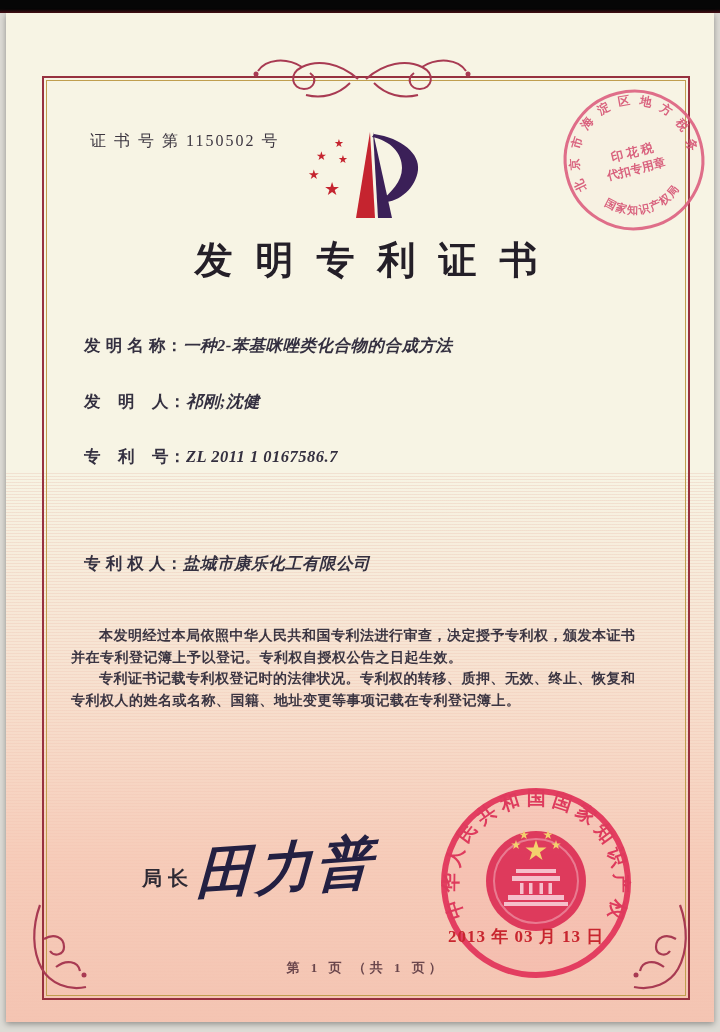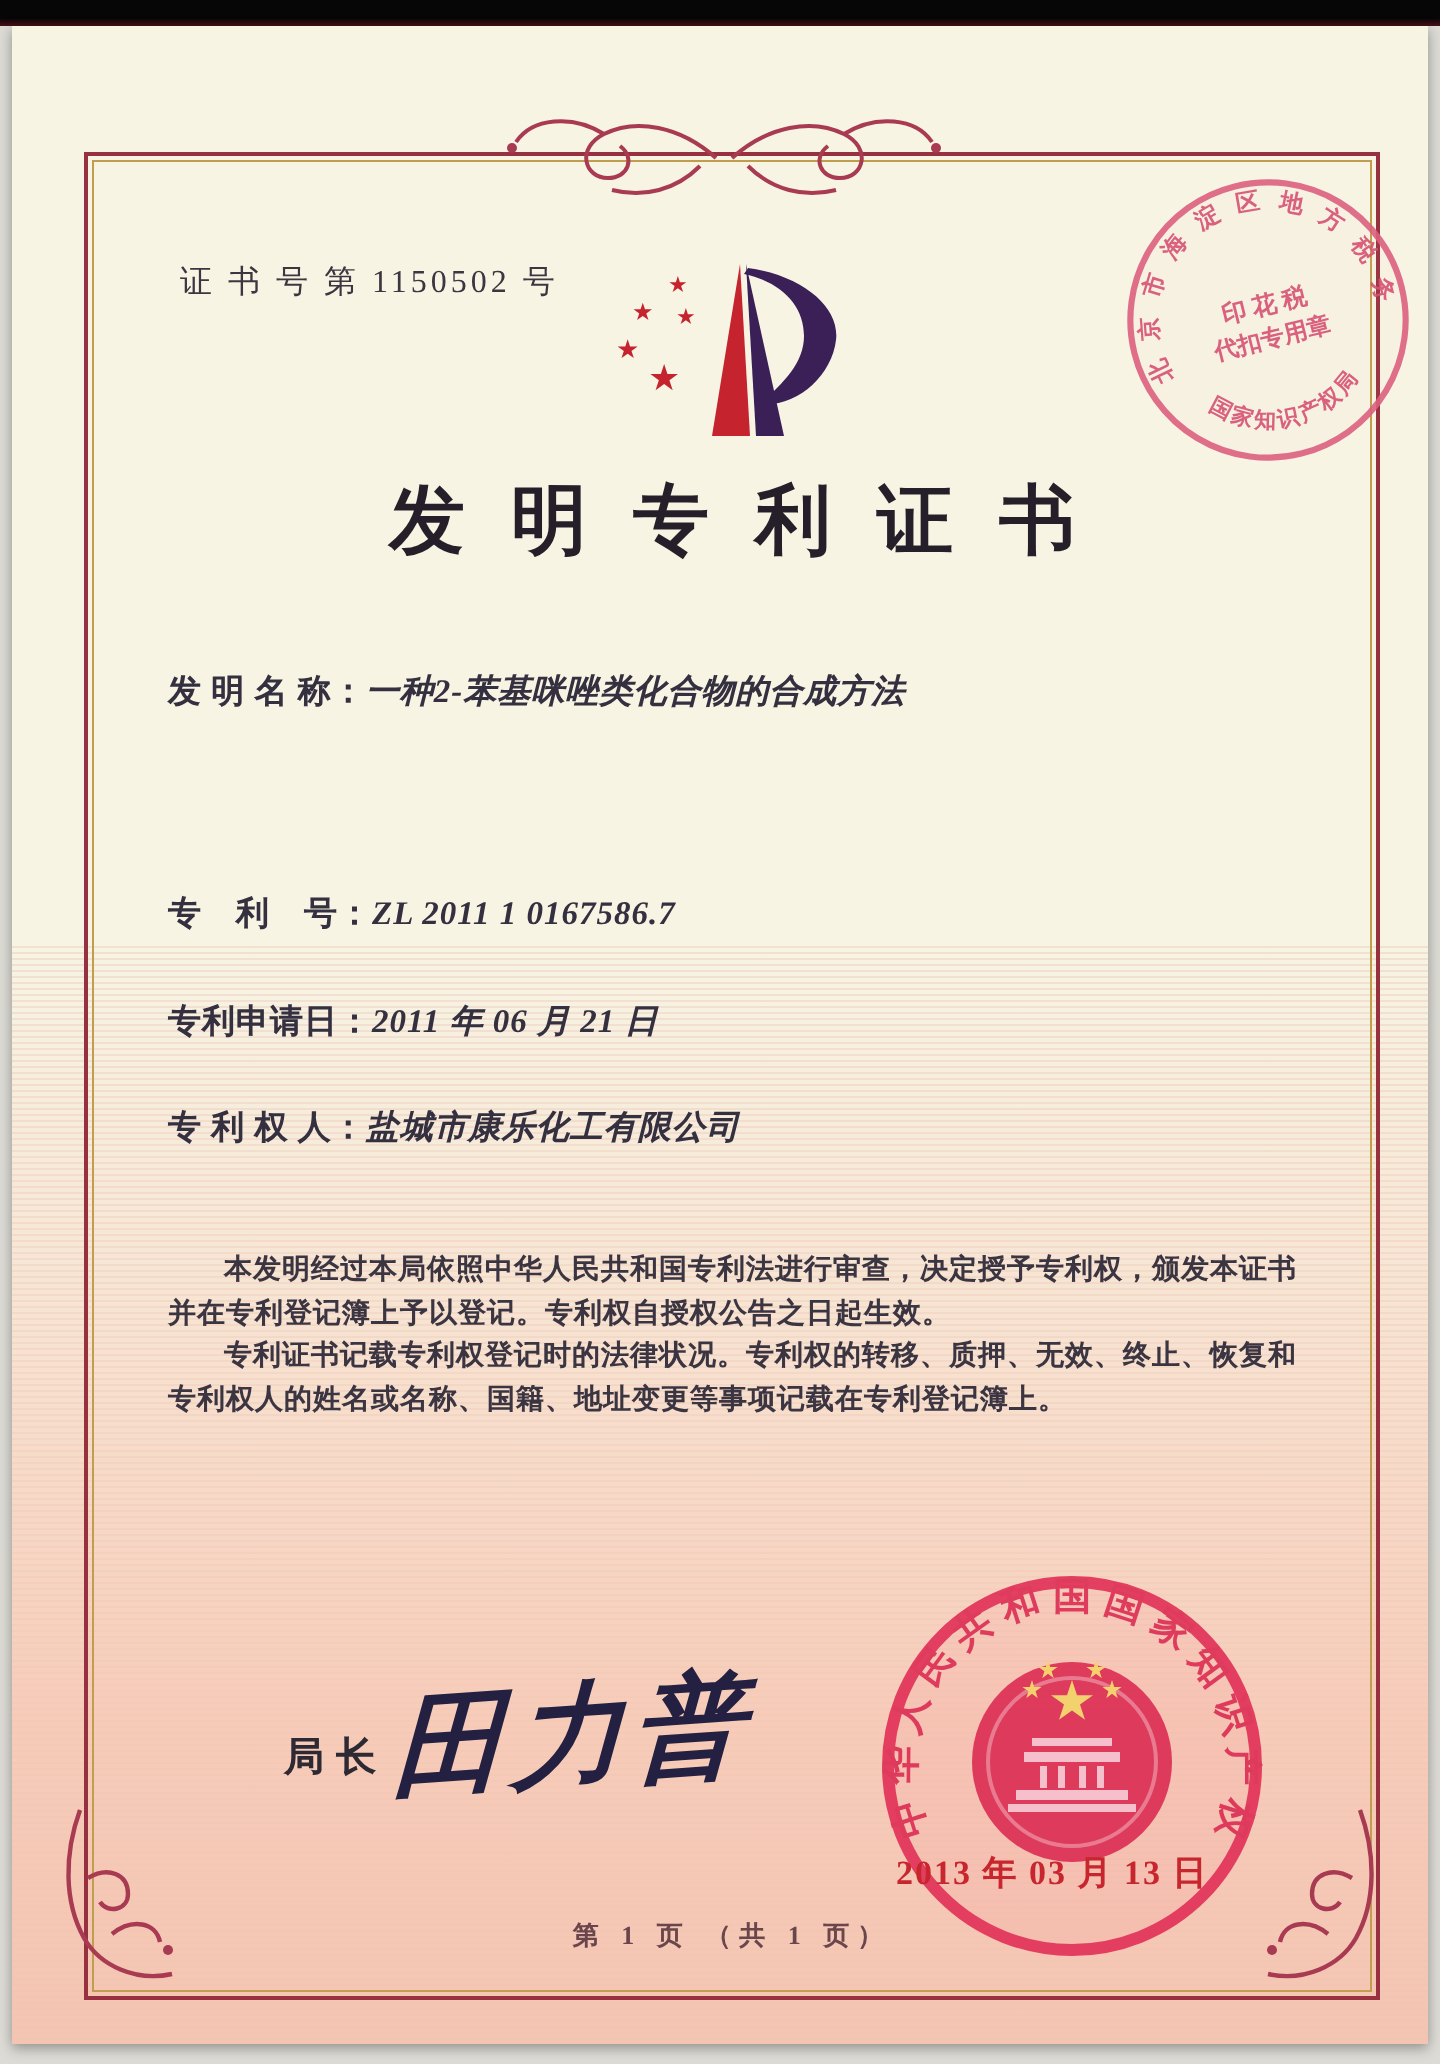--- a/index.html
+++ b/index.html
@@ -13,21 +13,21 @@
       repeating-linear-gradient(to bottom,rgba(210,118,102,.15) 0 1px,rgba(255,255,255,0) 1px 3px);}
   #frame{position:absolute;left:36px;top:63px;width:644px;height:920px;border:2px solid #97313f;}
   #frame .inner{position:absolute;left:2px;top:2px;right:2px;bottom:2px;border:1px solid #c09e4e;}
   .orn{position:absolute;pointer-events:none;}
   .cert-no{position:absolute;left:84px;top:118px;font-size:16px;letter-spacing:2px;color:#3c3640;}
   .logo{position:absolute;left:292px;top:115px;width:132px;height:96px;}
   .logo .star{position:absolute;color:#c5242f;line-height:1;}
   .title{position:absolute;left:0;top:222px;width:720px;text-align:center;font-size:38px;font-weight:bold;color:#241f28;letter-spacing:23px;padding-left:23px;box-sizing:border-box;}
   .frow{position:absolute;left:78px;font-size:16.5px;font-weight:bold;color:#343040;letter-spacing:.5px;white-space:nowrap;}
   .frow .fv{font-weight:bold;font-style:italic;}
-  .paras{position:absolute;left:78px;top:612px;width:566px;color:#3b3542;}
+  .paras{position:absolute;left:65px;top:612px;width:566px;color:#3b3542;}
   .paras p{margin:0;font-size:14px;line-height:21.5px;text-indent:2em;font-weight:bold;letter-spacing:.5px;}
   .director{position:absolute;left:136px;top:852px;font-size:20px;font-weight:bold;letter-spacing:6px;color:#2e2a34;}
   .sig{position:absolute;left:190px;top:818px;font-size:56px;color:#232042;transform:rotate(-4deg) skewX(-6deg);letter-spacing:4px;font-weight:bold;font-style:italic;}
   .gov-seal{position:absolute;left:430px;top:770px;width:200px;height:200px;opacity:.93;}
   .seal-date{position:absolute;left:442px;top:912px;font-size:17px;font-weight:bold;color:#c8262f;letter-spacing:1px;z-index:6;}
   .stamp-seal{position:absolute;left:553px;top:72px;width:150px;height:150px;transform:rotate(-14deg);opacity:.9;z-index:5;}
   .footer{position:absolute;left:0;top:946px;width:720px;text-align:center;font-size:13px;font-weight:bold;letter-spacing:4px;color:#6a464c;}
   svg text{font-family:"Liberation Serif","DejaVu Serif",serif;}
 </style>
 </head>
@@ -102,25 +102,25 @@
       </text>
       <text x="85" y="81" text-anchor="middle" font-size="14" font-weight="bold" fill="#d65273">印 花 税</text>
       <text x="85" y="100" text-anchor="middle" font-size="13.5" font-weight="bold" fill="#d65273">代扣专用章</text>
     </svg>
 
     <div class="title">发明专利证书</div>
 
     <div class="frow" style="top:322px;">
       <span>发 明 名 称：</span><span class="fv">一种2-苯基咪唑类化合物的合成方法</span>
     </div>
+    <div class="frow" style="top:378px;">
+      <span>发　明　人：</span><span class="fv">祁刚;沈健</span>
+    </div>
     <div class="frow" style="top:433px;">
       <span>专　利　号：</span><span class="fv">ZL 2011 1 0167586.7</span>
-    </div>
-    <div class="frow" style="top:487px;">
-      <span>专利申请日：</span><span class="fv">2011 年 06 月 21 日</span>
     </div>
     <div class="frow" style="top:540px;">
       <span>专 利 权 人：</span><span class="fv">盐城市康乐化工有限公司</span>
     </div>
 
     <div class="paras">
       <p>本发明经过本局依照中华人民共和国专利法进行审查，决定授予专利权，颁发本证书并在专利登记簿上予以登记。专利权自授权公告之日起生效。</p>
       <p>专利证书记载专利权登记时的法律状况。专利权的转移、质押、无效、终止、恢复和专利权人的姓名或名称、国籍、地址变更等事项记载在专利登记簿上。</p>
     </div>
 

